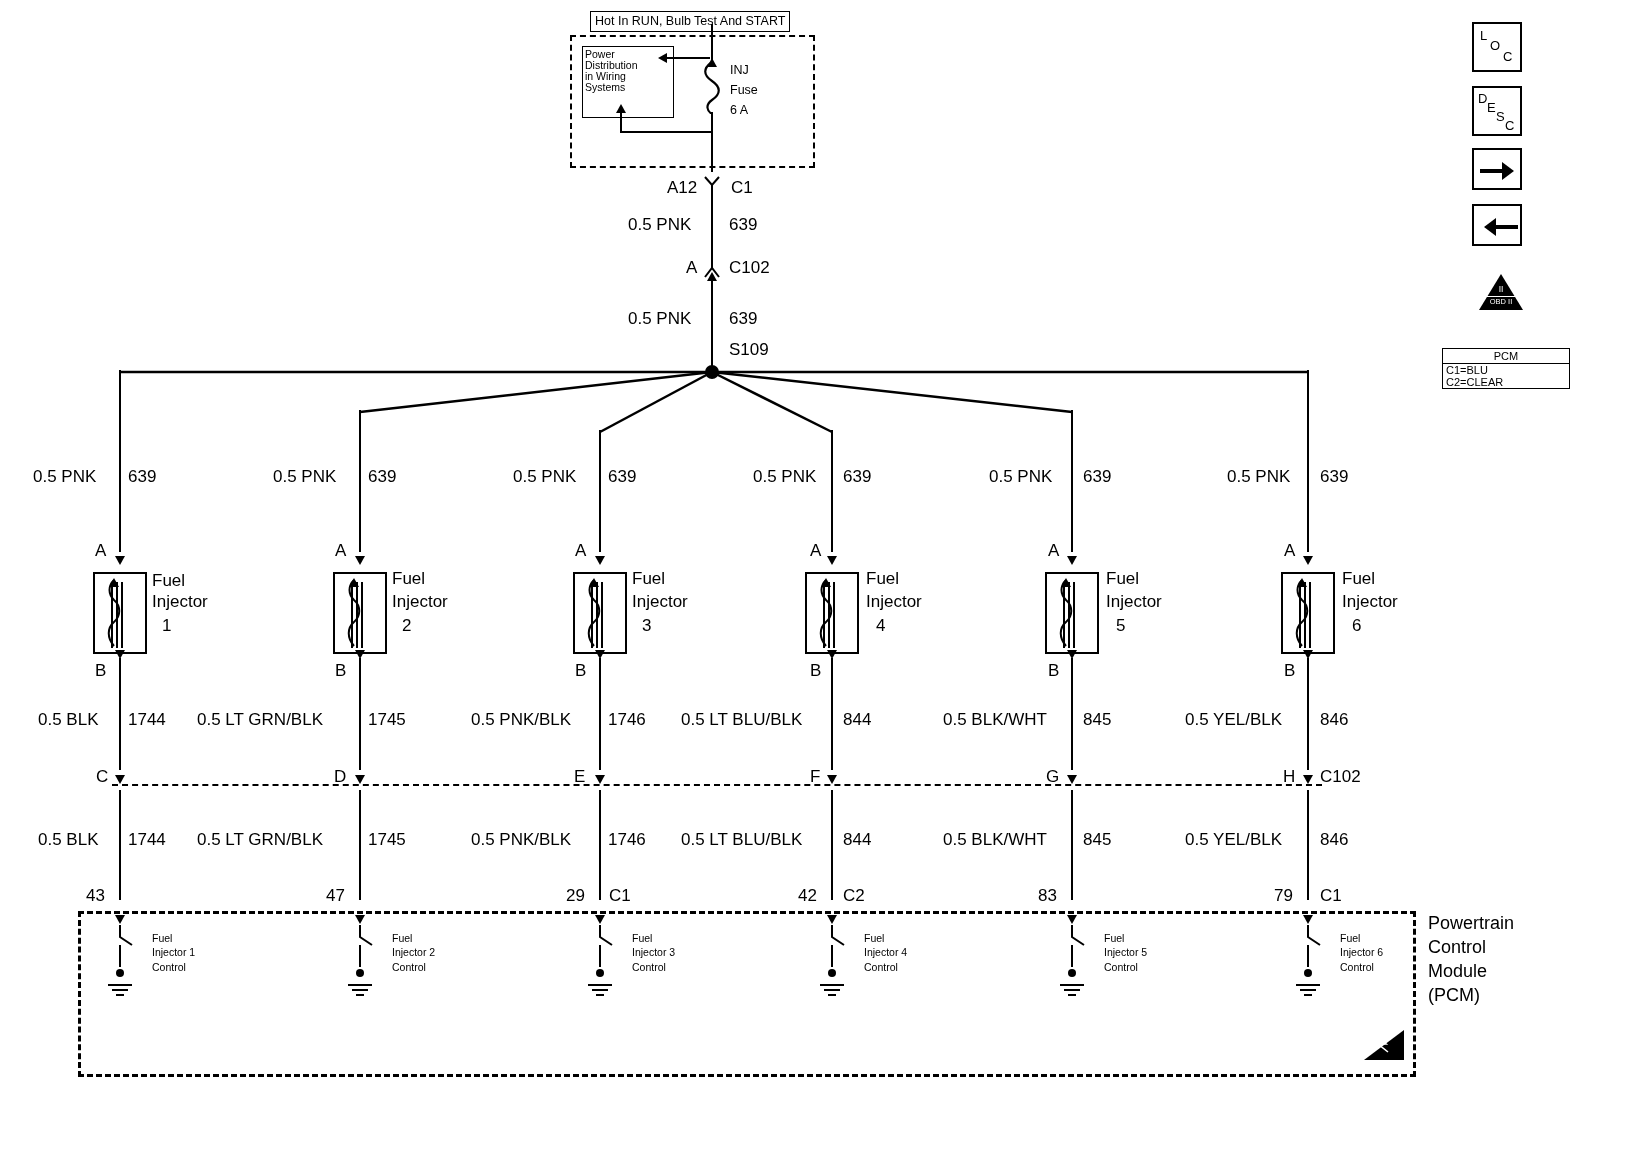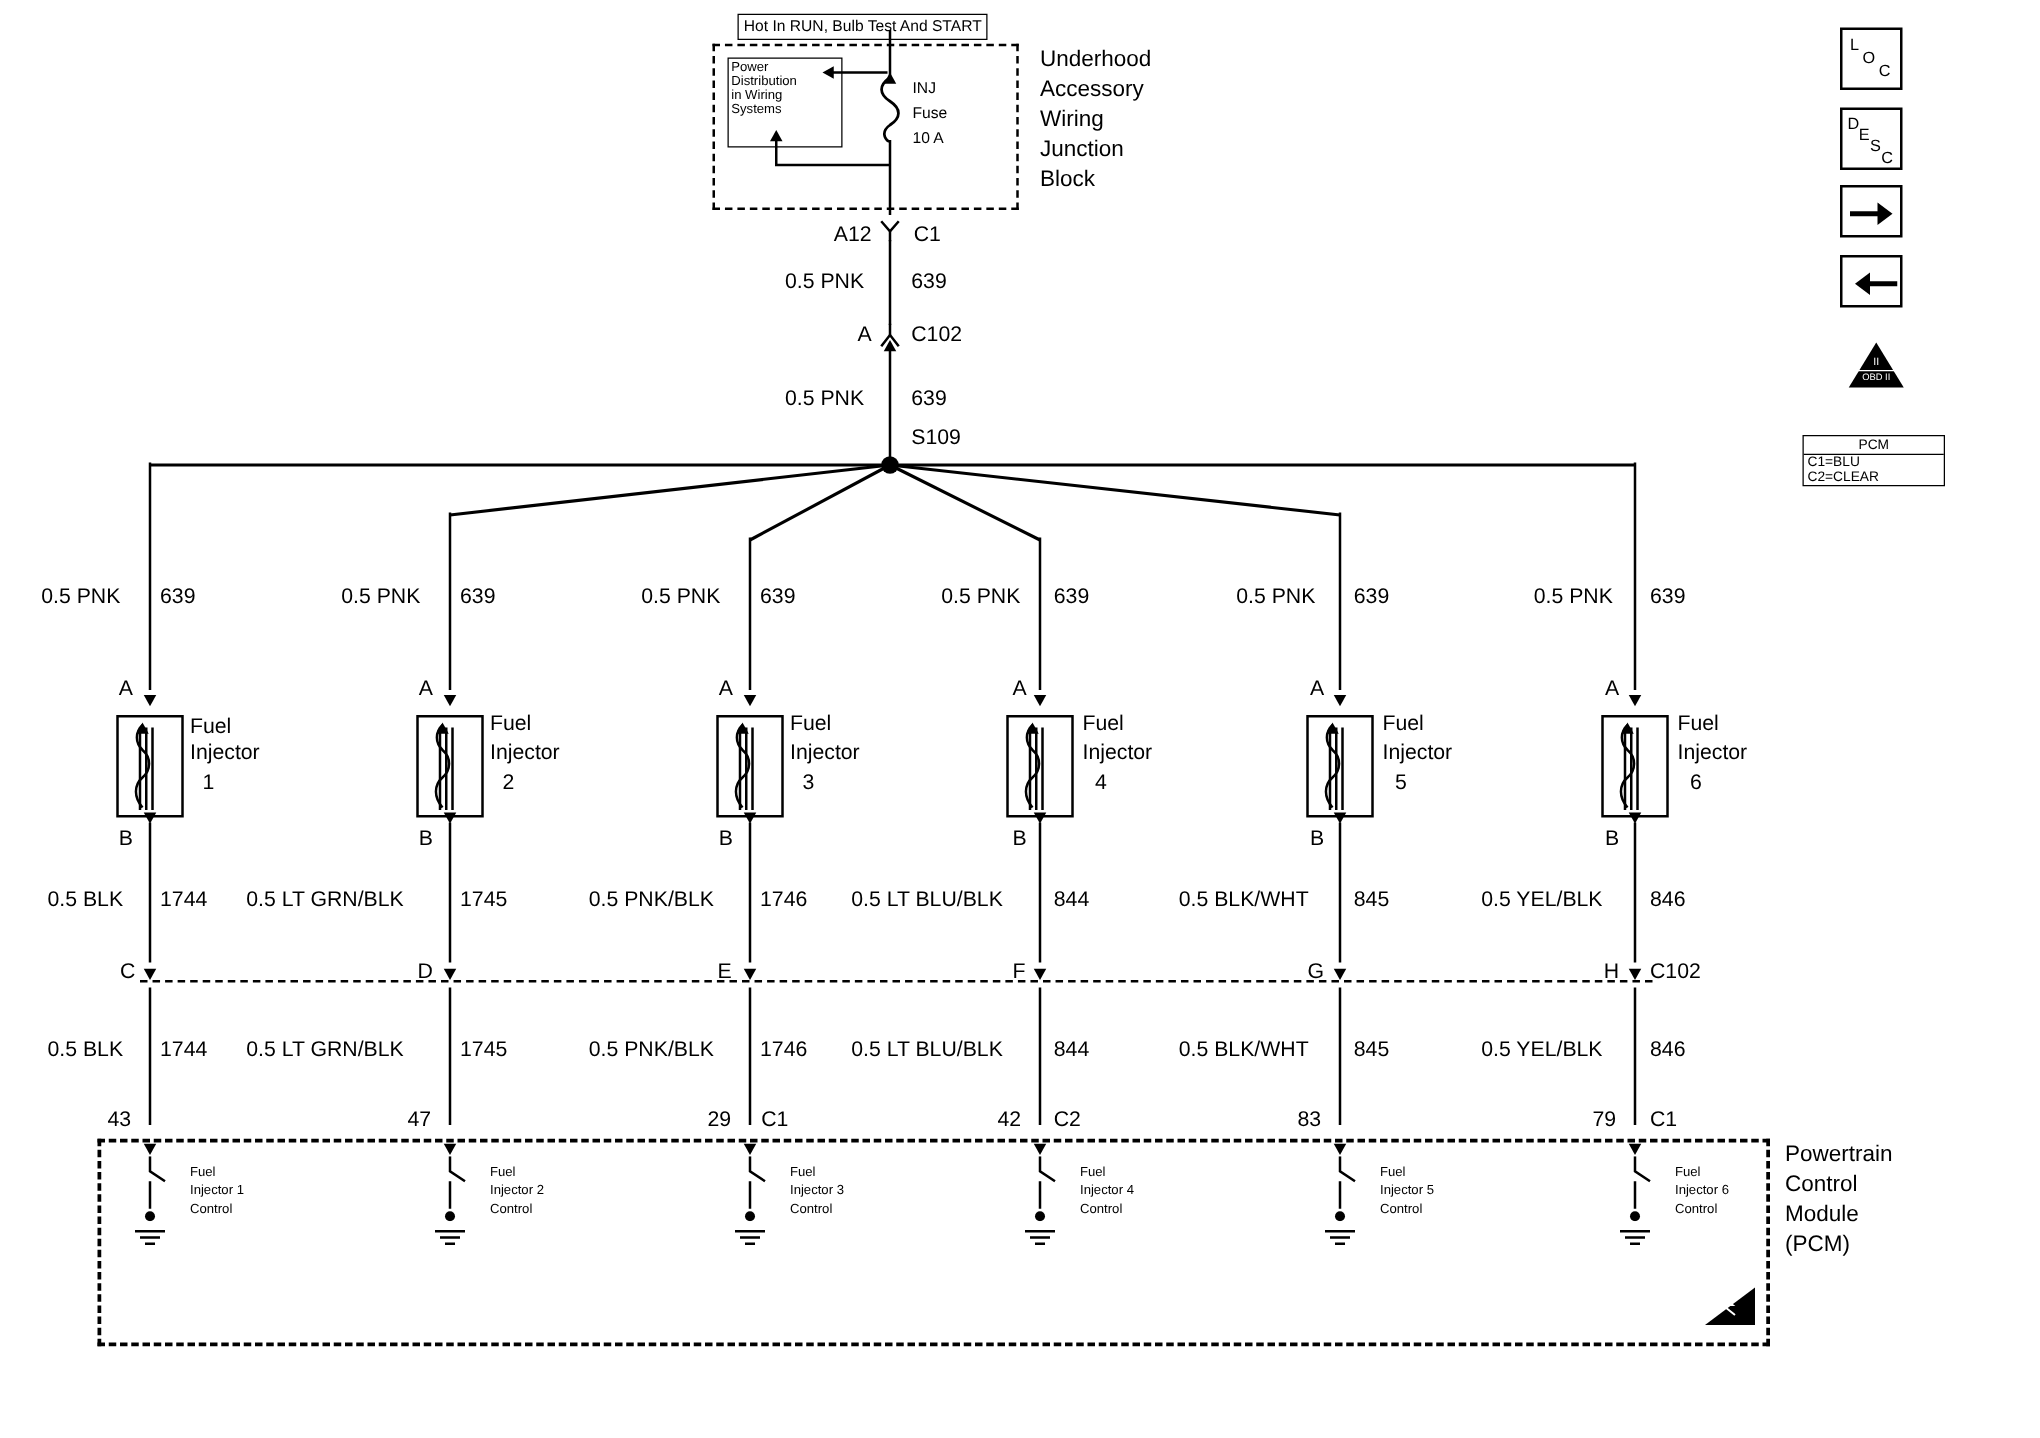--- a/index.html
+++ b/index.html
@@ -171,27 +171,22 @@
 
   <div class="wire vline" style="left:711px; top:24px; height:40px;"></div>
   <div class="wire vline" style="left:711px; top:112px; height:60px;"></div>
 
   <svg class="abs" style="left:700px; top:62px;" width="24" height="52">
     <path d="M12 0 C 3 6, 3 13, 12 19 C 21 25, 21 32, 12 38 C 5 43, 7 49, 12 52" stroke="#000" stroke-width="2.2" fill="none"></path>
   </svg>
   <div class="arr-up" style="left:707px; top:58px;"></div>
   <div class="txt" style="left:730px; top:64px; font-size:12.5px;">INJ</div>
   <div class="txt" style="left:730px; top:84px; font-size:12.5px;">Fuse</div>
-  <div class="txt" style="left:730px; top:104px; font-size:12.5px;">10 A</div>
-
-  <div class="txt" style="left:832px; top:36px; font-size:18px; line-height:1.33;">Underhood
-Accessory
-Wiring
-Junction
-Block</div>
+  <div class="txt" style="left:730px; top:104px; font-size:12.5px;">6 A</div>
+
 
   <div class="txt" style="left:667px; top:179px; font-size:17px;">A12</div>
   <div class="txt" style="left:731px; top:179px; font-size:17px;">C1</div>
 
   <svg class="abs" style="left:703px; top:176px;" width="18" height="18">
     <path d="M2 1 L9 9 L16 1" stroke="#000" stroke-width="2" fill="none"></path>
     <path d="M9 9 L9 17" stroke="#000" stroke-width="2" fill="none"></path>
   </svg>
 
   <div class="wire vline" style="left:711px; top:192px; height:68px;"></div>
@@ -533,19 +528,19 @@
   </div>
 
   <div style="position:absolute; left:1478px; top:272px;text-decoration:underline;">
     <svg width="46" height="40">
       <path d="M23 2 L45 38 L1 38 Z" fill="#000"></path>
     </svg>
     <div style="position:absolute; left:0px; top:12px; width:46px; text-align:center; font-size:8.5px; color:#fff;">II</div>
     <div style="position:absolute; left:0px; top:24px; width:46px; text-align:center; font-size:7.5px; color:#fff; border-top:1px solid #fff;">OBD II</div>
   </div>
 
-  <div class="pcm-legend" style="left:1442px; top:348px; width:114px;">
+  <div class="pcm-legend" style="left:1442px; top:348px; width:128px;">
     <div class="hdr">PCM</div>
     <div class="row">C1=BLU</div>
     <div class="row">C2=CLEAR</div>
   </div>
 
 </div>
 
 </body></html>

